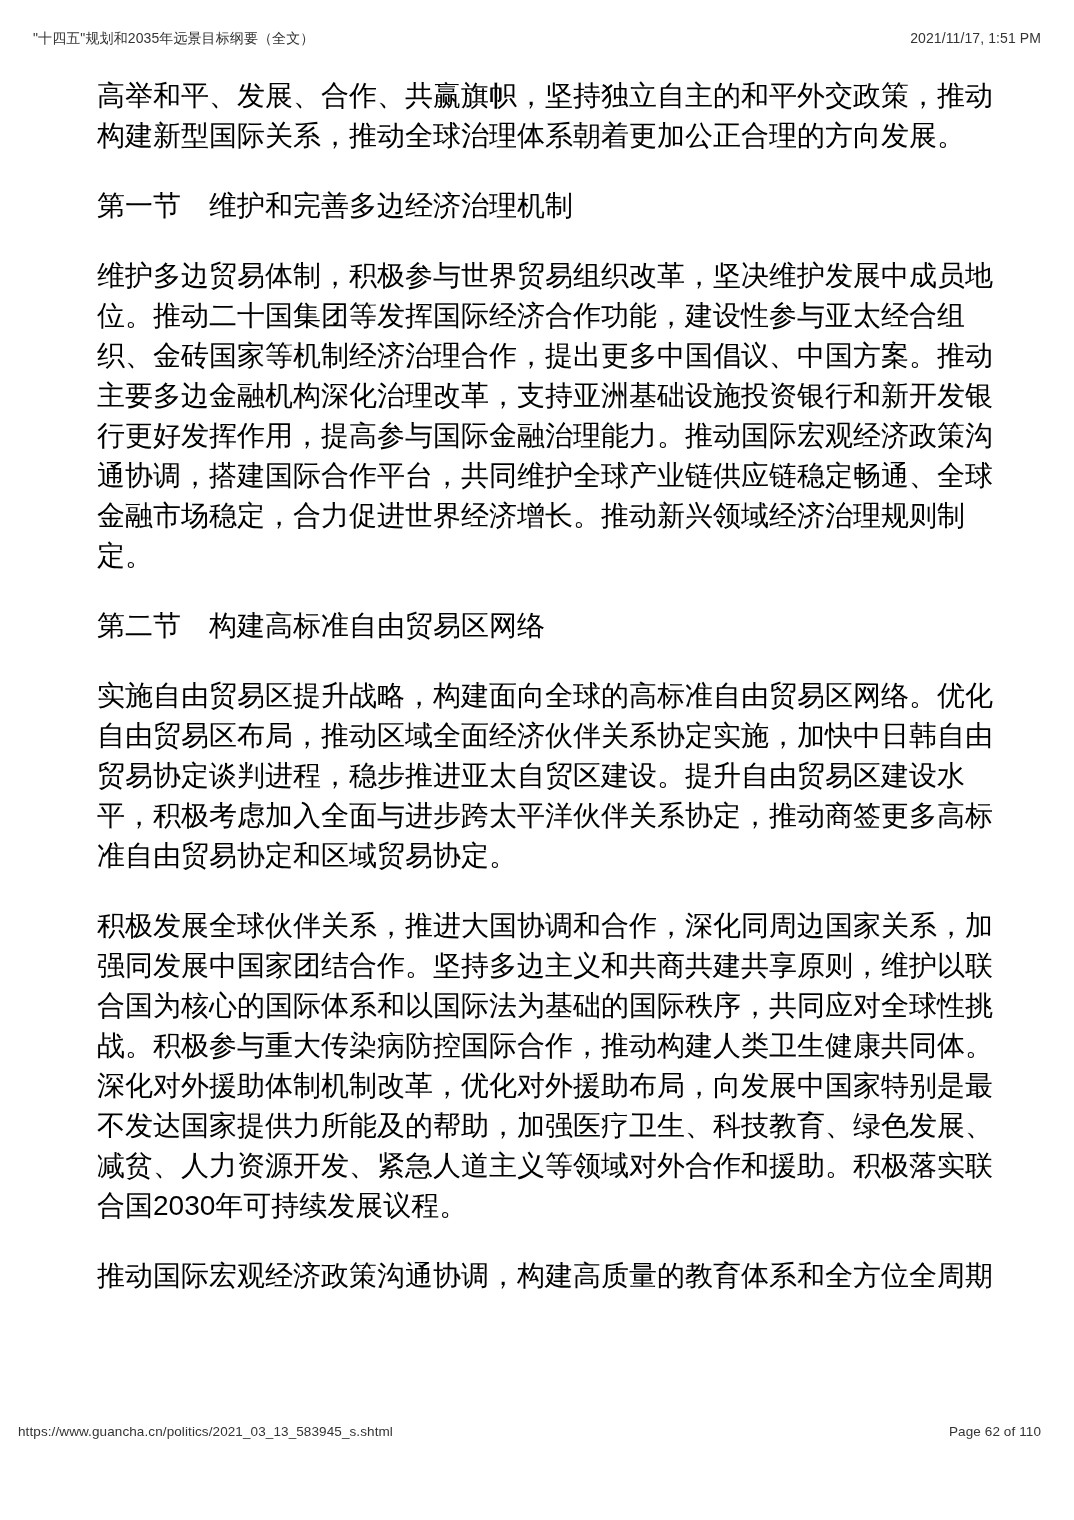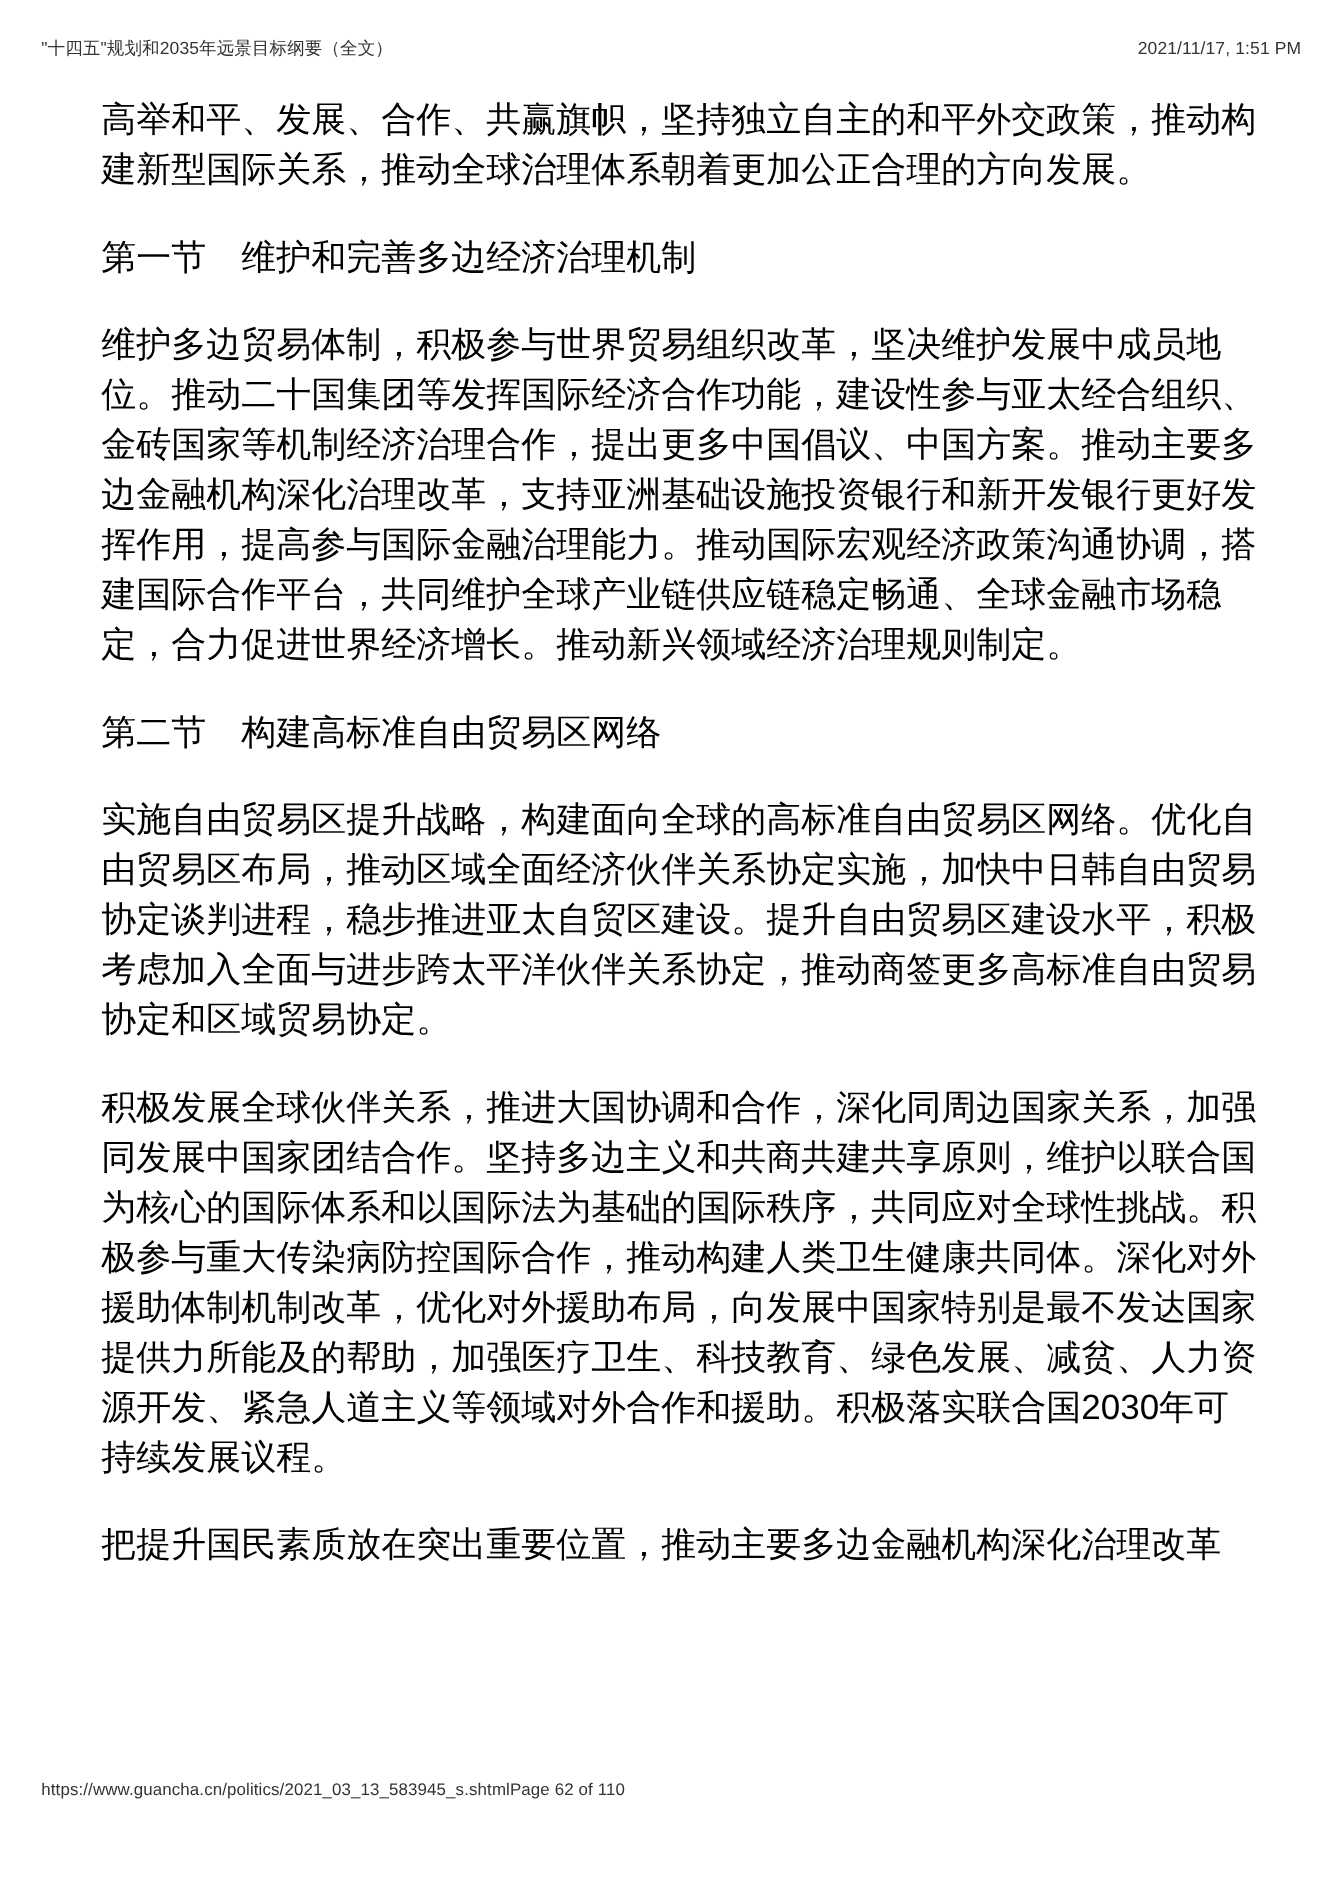--- a/index.html
+++ b/index.html
@@ -25,44 +25,45 @@
     position:absolute;top:76px;left:81px;width:926px;
     font-size:28px;line-height:40px;
     color:var(--body-text);
     font-weight:500;
     text-align:left;
     word-break:normal;
     line-break:strict;
   }
   .doc-content p,
   .doc-content h2{
-    margin:0 0 30px 0;
+    margin:0 0 30px 16px;
     font-size:28px;line-height:40px;font-weight:500;
   }
   .print-footer{
-    position:absolute;top:1424px;left:33px;right:33px;
-    display:flex;align-items:baseline;
+    position:absolute;top:1424px;left:18px;right:33px;
+    display:flex;justify-content:space-between;align-items:baseline;
     font-size:13.5px;color:var(--meta-text);
     letter-spacing:0.1px;
+    gap:44px;
   }
 </style>
 </head>
 <body>
 
 <header class="print-header">
   <span>"十四五"规划和2035年远景目标纲要（全文）</span>
   <span>2021/11/17, 1:51 PM</span>
 </header>
 
 <main class="doc-content">
   <p>高举和平、发展、合作、共赢旗帜，坚持独立自主的和平外交政策，推动构建新型国际关系，推动全球治理体系朝着更加公正合理的方向发展。</p>
   <h2>第一节　维护和完善多边经济治理机制</h2>
   <p>维护多边贸易体制，积极参与世界贸易组织改革，坚决维护发展中成员地位。推动二十国集团等发挥国际经济合作功能，建设性参与亚太经合组织、金砖国家等机制经济治理合作，提出更多中国倡议、中国方案。推动主要多边金融机构深化治理改革，支持亚洲基础设施投资银行和新开发银行更好发挥作用，提高参与国际金融治理能力。推动国际宏观经济政策沟通协调，搭建国际合作平台，共同维护全球产业链供应链稳定畅通、全球金融市场稳定，合力促进世界经济增长。推动新兴领域经济治理规则制定。</p>
   <h2>第二节　构建高标准自由贸易区网络</h2>
   <p>实施自由贸易区提升战略，构建面向全球的高标准自由贸易区网络。优化自由贸易区布局，推动区域全面经济伙伴关系协定实施，加快中日韩自由贸易协定谈判进程，稳步推进亚太自贸区建设。提升自由贸易区建设水平，积极考虑加入全面与进步跨太平洋伙伴关系协定，推动商签更多高标准自由贸易协定和区域贸易协定。</p>
   <p>积极发展全球伙伴关系，推进大国协调和合作，深化同周边国家关系，加强同发展中国家团结合作。坚持多边主义和共商共建共享原则，维护以联合国为核心的国际体系和以国际法为基础的国际秩序，共同应对全球性挑战。积极参与重大传染病防控国际合作，推动构建人类卫生健康共同体。深化对外援助体制机制改革，优化对外援助布局，向发展中国家特别是最不发达国家提供力所能及的帮助，加强医疗卫生、科技教育、绿色发展、减贫、人力资源开发、紧急人道主义等领域对外合作和援助。积极落实联合国2030年可持续发展议程。</p>
-  <p>把提升国民素质放在突出重要位置，推动主要多边金融机构深化治理改革</p>
+  <p>推动国际宏观经济政策沟通协调，构建高质量的教育体系和全方位全周期</p>
 </main>
 
 <footer class="print-footer">
   <span>https://www.guancha.cn/politics/2021_03_13_583945_s.shtml</span>
   <span>Page 62 of 110</span>
 </footer>
 
 </body></html>

